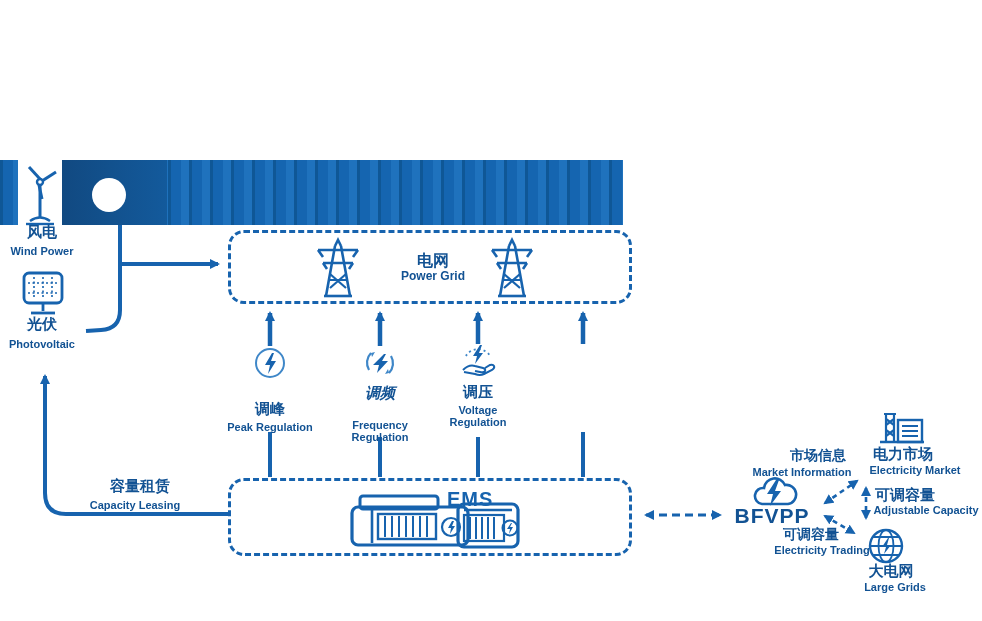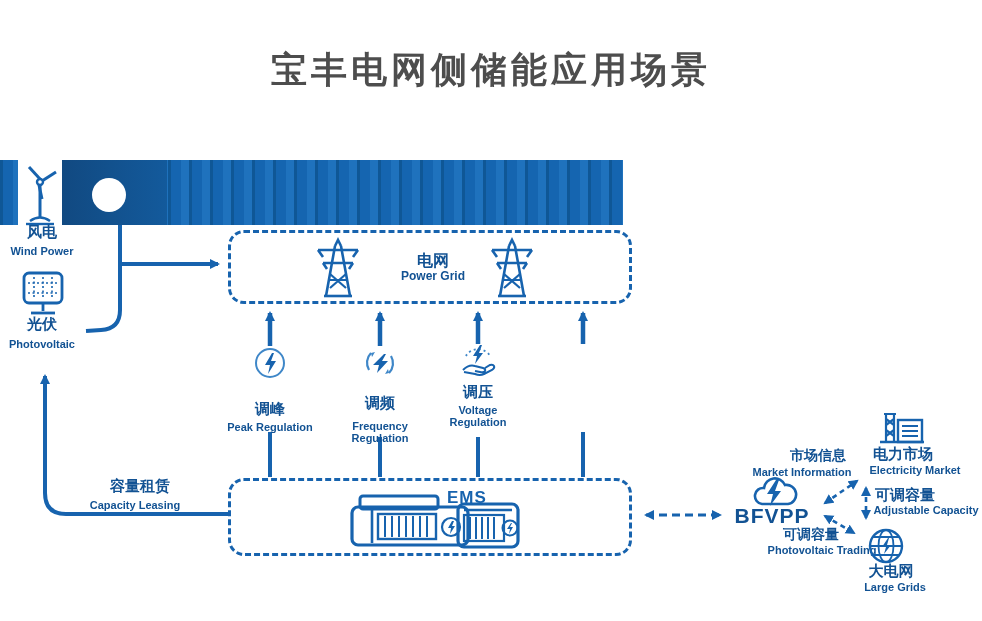--- a/index.html
+++ b/index.html
@@ -23,33 +23,32 @@
   
   .dash-box{
     border:3.5px dashed #1763ae;border-radius:16px;background:transparent;box-sizing:border-box;
   }
   .grid-box{left:228px;top:230px;width:404px;height:74px;}
   .ems-box{left:228px;top:478px;width:404px;height:78px;}
   
   .zh{font-weight:700;color:#125293;font-size:15px;line-height:1.1;text-align:center;}
   .en{font-weight:700;color:#125293;font-size:11px;line-height:1.15;text-align:center;}
   .zh-lg{font-size:16px;}
-  .ems-label{font-size:17px;font-weight:700;color:#1763ae;letter-spacing:1px;}
+  .ems-label{font-size:20px;font-weight:700;color:#1763ae;letter-spacing:1px;}
   .bfvpp-label{font-size:21px;font-weight:700;color:#125293;letter-spacing:1px;text-align:center;}
   .svg-icon{display:block;}
   svg .ln{stroke:#1763ae;fill:none;}
   svg .fl{fill:#1763ae;stroke:none;}
   svg .lt{stroke:#3f87c8;fill:none;}
 </style>
 </head>
 <body>
 
 <div class="canvas">
 
-  <div class="abs title">宝丰电网侧储能应用场景</div>
 
   <svg class="abs" style="left:0;top:0;" width="982" height="621" viewBox="0 0 982 621">
     <defs>
       <marker id="arr" markerWidth="11" markerHeight="11" refX="8" refY="5" orient="auto-start-reverse" markerUnits="userSpaceOnUse">
         <path d="M0,0 L10,5 L0,10 Z" fill="#1763ae"></path>
       </marker>
     </defs>
 
     <path d="M120,225 L120,310 Q120,329 101,330 L86,331" class="ln" stroke-width="4"></path>
 
@@ -128,22 +127,22 @@
     <div class="en" style="margin-top:3px;">Peak Regulation</div>
   </div>
 
   <div class="abs" style="left:335px;top:344px;width:90px;text-align:center;">
     <svg class="svg-icon" style="margin:0 auto;" width="36" height="38" viewBox="0 0 36 38">
       <path d="M7,26 A14,14 0 0 1 9,9" class="lt" stroke-width="2.2"></path>
       <path d="M29,12 A14,14 0 0 1 27,29" class="lt" stroke-width="2.2"></path>
       <path d="M9,9 L13,8 L10,13 Z M27,29 L23,30 L26,25 Z" fill="#3f87c8"></path>
       <path d="M22,10 L11,21 H17 L15,29 L26,17 H20 L24,10 Z" class="fl"></path>
     </svg>
-    <div class="zh" style="margin-top:13px;">调频</div>
-    <div class="en" style="margin-top:8px;">Frequency Regulation</div>
+    <div class="zh" style="margin-top:3px;font-style:italic;">调频</div>
+    <div class="en" style="margin-top:17px;">Frequency Regulation</div>
   </div>
 
   <div class="abs" style="left:433px;top:342px;width:90px;text-align:center;">
     <svg class="svg-icon" style="margin:0 auto;" width="38" height="40" viewBox="0 0 38 40">
       <path d="M7,14 A13,11 0 0 1 31,14" class="lt" stroke-width="1.8" stroke-dasharray="2 3"></path>
       <path d="M21,3 L14,14 H18 L16,22 L24,11 H20 L23,3 Z" class="fl"></path>
       <path d="M4,28 Q10,22 16,24 L24,26 Q27,27 26,29 Q25,31 21,30 L16,29 M26,26 L31,23 Q34,22 35,24 Q36,26 33,28 L25,32 Q21,34 16,32 L5,30" class="ln" stroke-width="2"></path>
     </svg>
     <div class="zh" style="margin-top:2px;">调压</div>
     <div class="en" style="margin-top:3px;">Voltage Regulation</div>
@@ -186,21 +185,21 @@
     <path d="M26,24 H42 M26,29 H42 M26,34 H42" class="ln" stroke-width="1.8"></path>
     <path d="M4,40 H48" class="ln" stroke-width="2.6"></path>
   </svg>
   <div class="abs zh" style="left:853px;top:446px;width:100px;">电力市场</div>
   <div class="abs en" style="left:855px;top:464px;width:120px;">Electricity Market</div>
 
   <div class="abs zh" style="left:855px;top:487px;width:100px;">可调容量</div>
   <div class="abs en" style="left:866px;top:504px;width:120px;">Adjustable Capacity</div>
 
   <div class="abs zh" style="left:761px;top:527px;width:100px;font-size:14px;">可调容量</div>
-  <div class="abs en" style="left:762px;top:544px;width:120px;">Photovoltaic Trading</div>
+  <div class="abs en" style="left:762px;top:544px;width:120px;">Electricity Trading</div>
 
   <svg class="abs svg-icon" style="left:866px;top:526px;" width="40" height="40" viewBox="0 0 40 40">
     <circle cx="20" cy="20" r="16" class="ln" stroke-width="2.4"></circle>
     <ellipse cx="20" cy="20" rx="7.5" ry="16" class="ln" stroke-width="1.8"></ellipse>
     <path d="M4,20 H36 M6.5,11 H33.5 M6.5,29 H33.5" class="ln" stroke-width="1.8"></path>
     <path d="M22,12 L16,21 H20 L18,28 L25,19 H21 L23,12 Z" class="fl"></path>
   </svg>
   <div class="abs zh" style="left:841px;top:563px;width:100px;">大电网</div>
   <div class="abs en" style="left:845px;top:581px;width:100px;">Large Grids</div>
 

